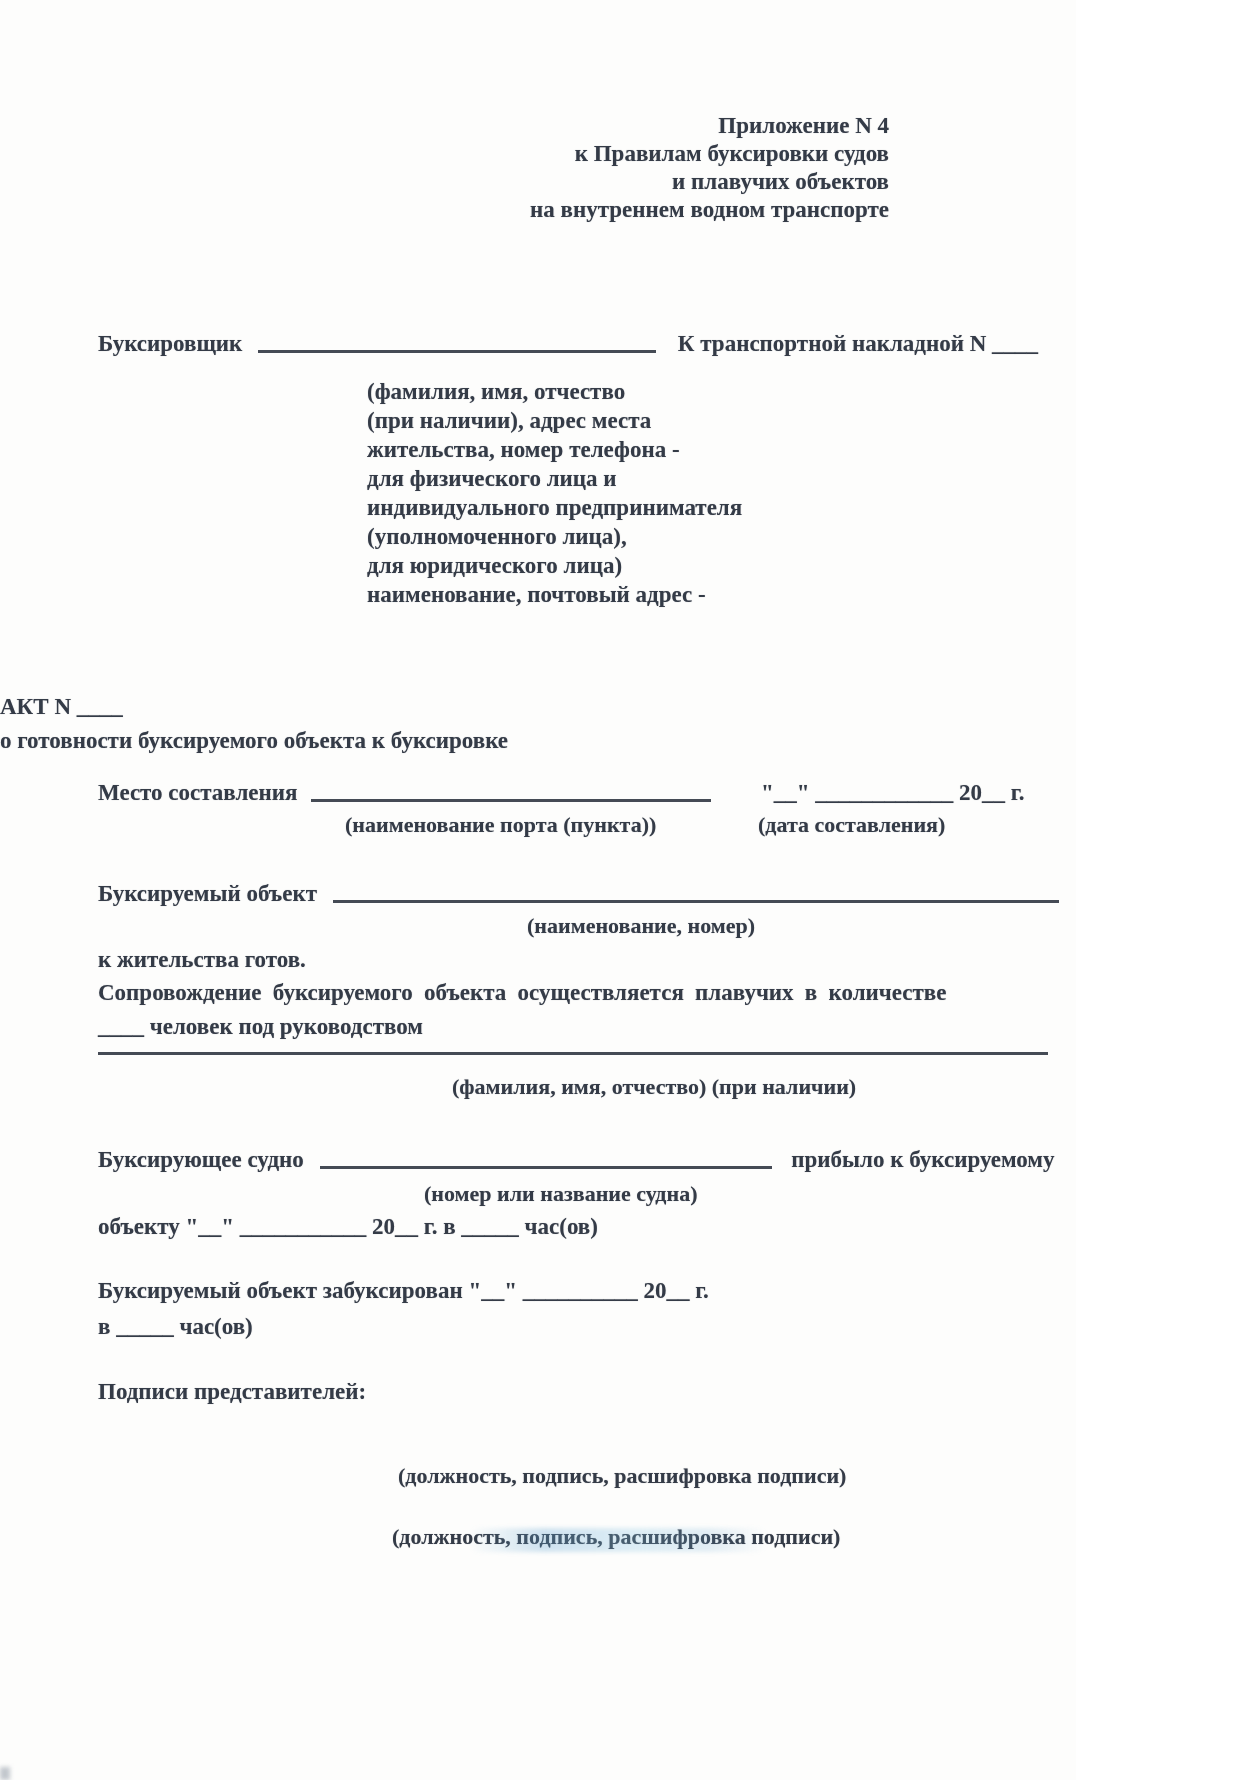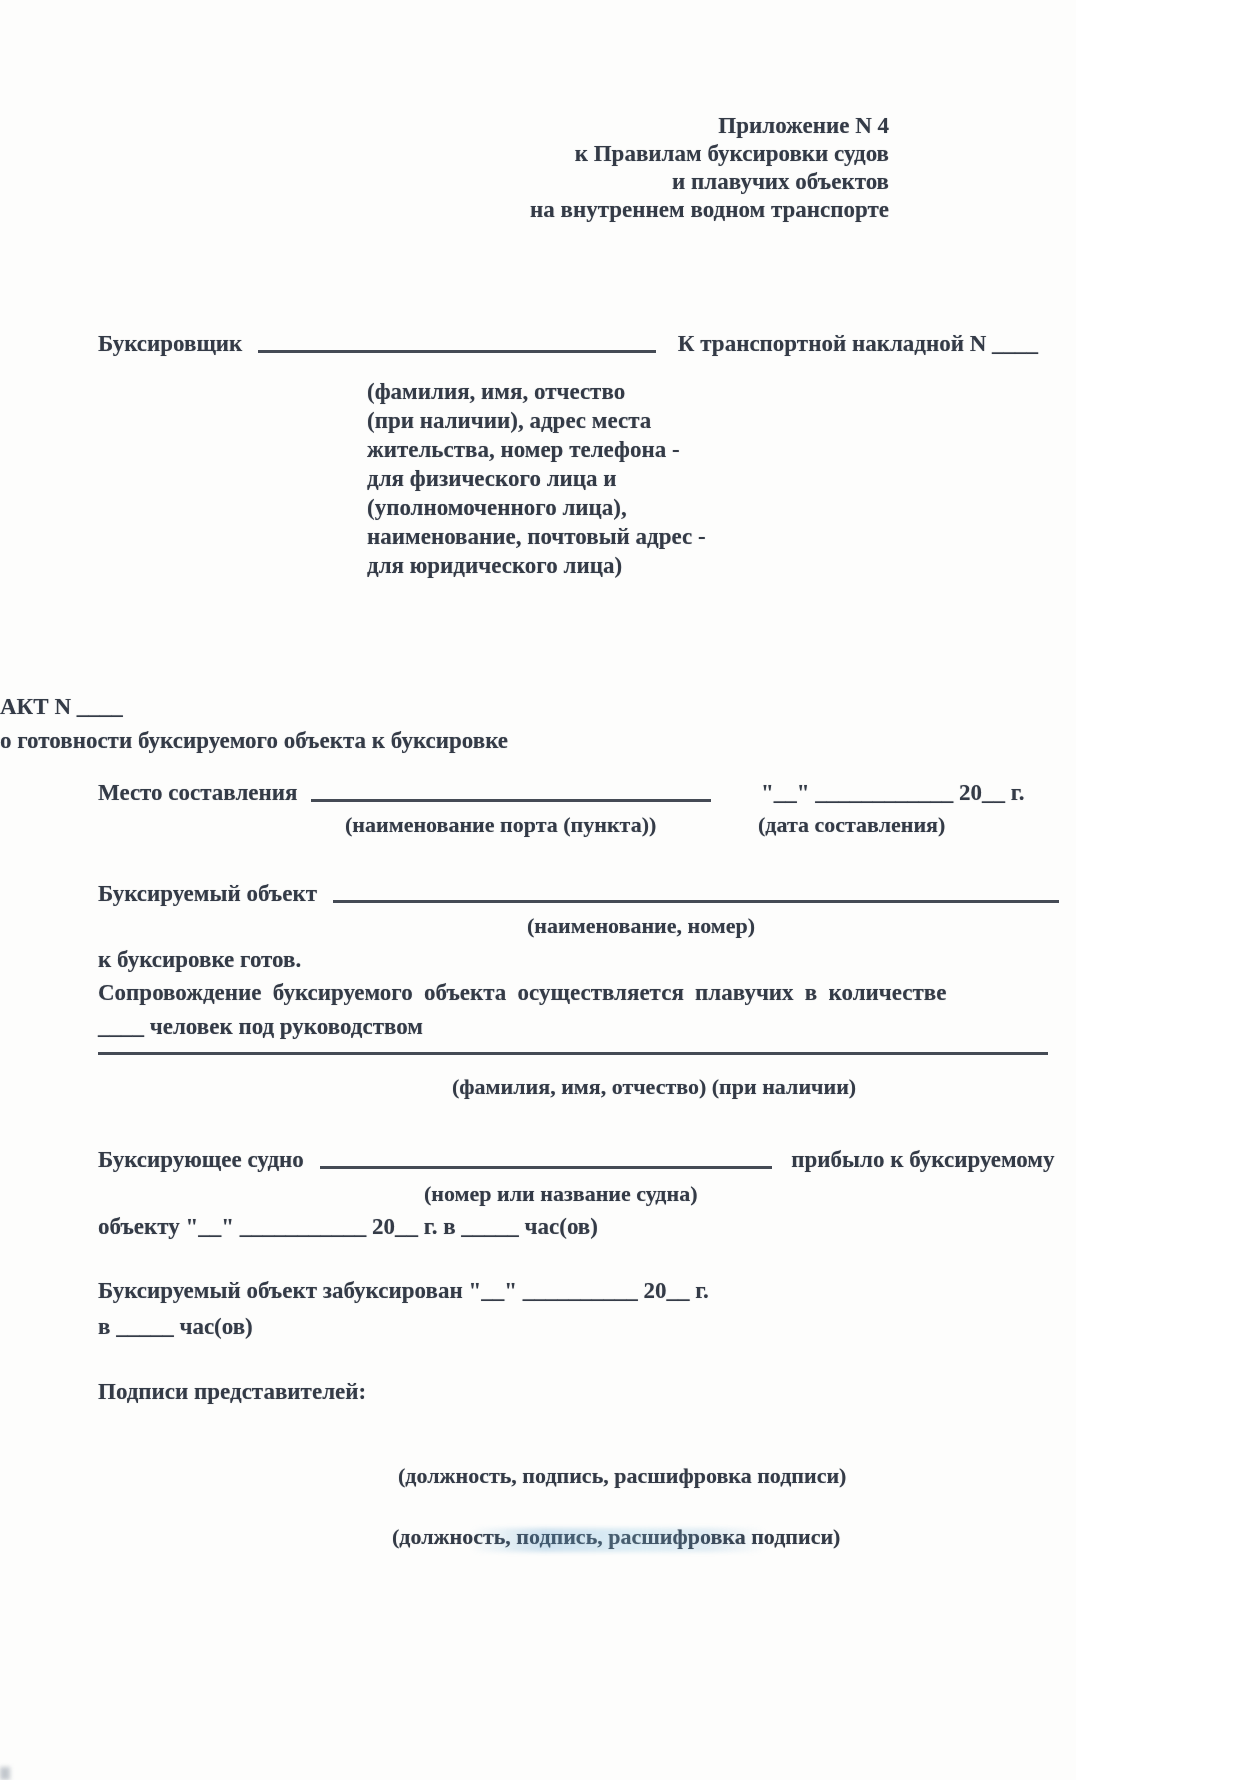--- a/index.html
+++ b/index.html
@@ -54,42 +54,43 @@
     <span>Буксировщик</span>
     <span class="blank" style="width:398px;margin:0 16px 0 10px;"></span>
     <span>К транспортной накладной N ____</span>
   </div>
 
   <div class="note-block">
     <div>(фамилия, имя, отчество</div>
     <div>(при наличии), адрес места</div>
     <div>жительства, номер телефона -</div>
     <div>для физического лица и</div>
+    <div>индивидуального предпринимателя</div>
     <div>(уполномоченного лица),</div>
+    <div>для юридического лица)</div>
     <div>наименование, почтовый адрес -</div>
-    <div>для юридического лица)</div>
   </div>
 
   <div class="centered" style="top:650px;">АКТ N ____</div>
   <div class="centered" style="top:684px;">о готовности буксируемого объекта к буксировке</div>
 
   <div class="line" style="top:779px;left:98px;">
     <span>Место составления</span>
     <span class="blank" style="width:400px;margin-left:8px;"></span>
     <span style="margin-left:44px;">"__" ____________ 20__ г.</span>
   </div>
   <div class="caption" style="top:812px;left:345px;">(наименование порта (пункта))</div>
   <div class="caption" style="top:812px;left:758px;text-align:center;">(дата составления)</div>
 
   <div class="line" style="top:880px;left:98px;">
     <span>Буксируемый объект</span>
     <span class="blank" style="width:726px;margin-left:10px;"></span>
   </div>
   <div class="caption" style="top:913px;left:527px;">(наименование, номер)</div>
-  <div class="line" style="top:946px;left:98px;">к буксировке готов.</div>
+  <div class="line" style="top:946px;left:98px;">к жительства готов.</div>
   <div class="line escort" style="top:979px;left:98px;">Сопровождение буксируемого объекта осуществляется плавучих в количестве</div>
   <div class="line" style="top:1013px;left:98px;">____ человек под руководством</div>
   <div class="rule" style="top:1052px;left:98px;width:950px;"></div>
   <div class="caption" style="top:1074px;left:452px;">(фамилия, имя, отчество) (при наличии)</div>
 
   <div class="line" style="top:1146px;left:98px;">
     <span>Буксирующее судно</span>
     <span class="blank" style="width:452px;margin:0 14px 0 10px;"></span>
     <span>прибыло к буксируемому</span>
   </div>

